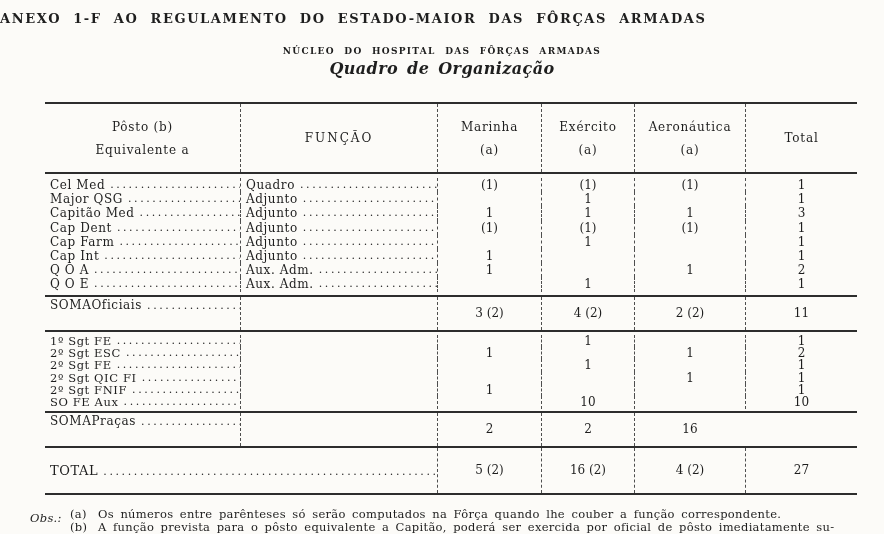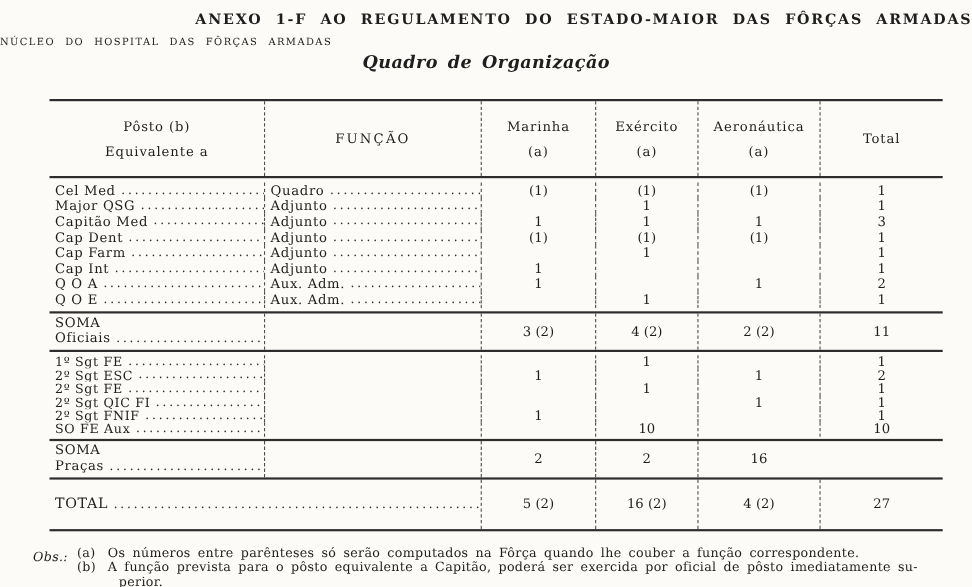--- a/index.html
+++ b/index.html
@@ -2,23 +2,23 @@
 <html><head>
 <meta charset="utf-8">
 <style>
   html,body { margin:0; padding:0; background:#d9d9d5; }
   .page {
     position:relative; width:884px; height:534px; margin:0 auto;
     background:#fcfbf8; color:#1e1e1e; overflow:hidden;
     font-family:"DejaVu Serif", serif;
   }
   
-  .title    { padding-top:11px; text-align:right; font-size:13px; font-weight:bold;
+  .title    { padding-top:11px; text-align:left; font-size:13px; font-weight:bold;
               letter-spacing:1.6px; word-spacing:6px; }
-  .subtitle { margin-top:8px; font-size:9px; font-weight:normal;
+  .subtitle { margin-top:20px; text-align:center; font-size:9px; font-weight:bold;
               letter-spacing:1.3px; word-spacing:5px; }
   .caption  { margin-top:3px; text-align:center; font-size:16px; font-weight:bold;
               font-style:italic; letter-spacing:.4px; word-spacing:3px; }
 
   
   .qtable { margin:24px 0 0 45px; width:812px; border-top:2px solid #2d2d2d; }
   .grid-row { display:grid; grid-template-columns:195px 197px 104px 93px 111px 112px; }
   .bL { border-left:1px dashed #4e4e4e; }
 
   .t-header { height:68px; border-bottom:2px solid #2d2d2d; }
@@ -33,21 +33,21 @@
 
   .c-lab { display:flex; align-items:flex-end; padding-left:5px; overflow:hidden; }
   .lbl   { white-space:nowrap; letter-spacing:.6px; }
   .dots  { flex:1 1 auto; overflow:hidden; white-space:nowrap; margin-left:5px; color:#2d2d2d; }
   .dots::after { content:"......................................................................................................"; letter-spacing:2.6px; font-size:11px; }
   .c-num { text-align:center; font-size:12px; }
   .c-empty { }
 
   .soma-block { height:33px; border-bottom:2px solid #2d2d2d; }
   .soma-lab   { padding:1px 0 0 5px; font-size:12px; line-height:14.5px;
-                display:flex; flex-direction:column; overflow:hidden; }
+                display:flex; flex-direction:row; overflow:hidden; }
   .soma-sub   { display:flex; align-items:baseline; }
   .v-center   { display:flex; align-items:center; justify-content:center; font-size:12px; }
 
   .total-block { height:45px; border-bottom:2px solid #2d2d2d; }
   .total-lab   { grid-column:1 / 3; display:flex; align-items:center; padding-left:5px;
                  font-size:13px; letter-spacing:1.6px; overflow:hidden; }
 
   
   .footnotes { position:relative; margin:13px 0 0 30px; width:838px; padding-left:40px;
                font-size:11.5px; line-height:13.5px; letter-spacing:.3px; word-spacing:2.5px; }

